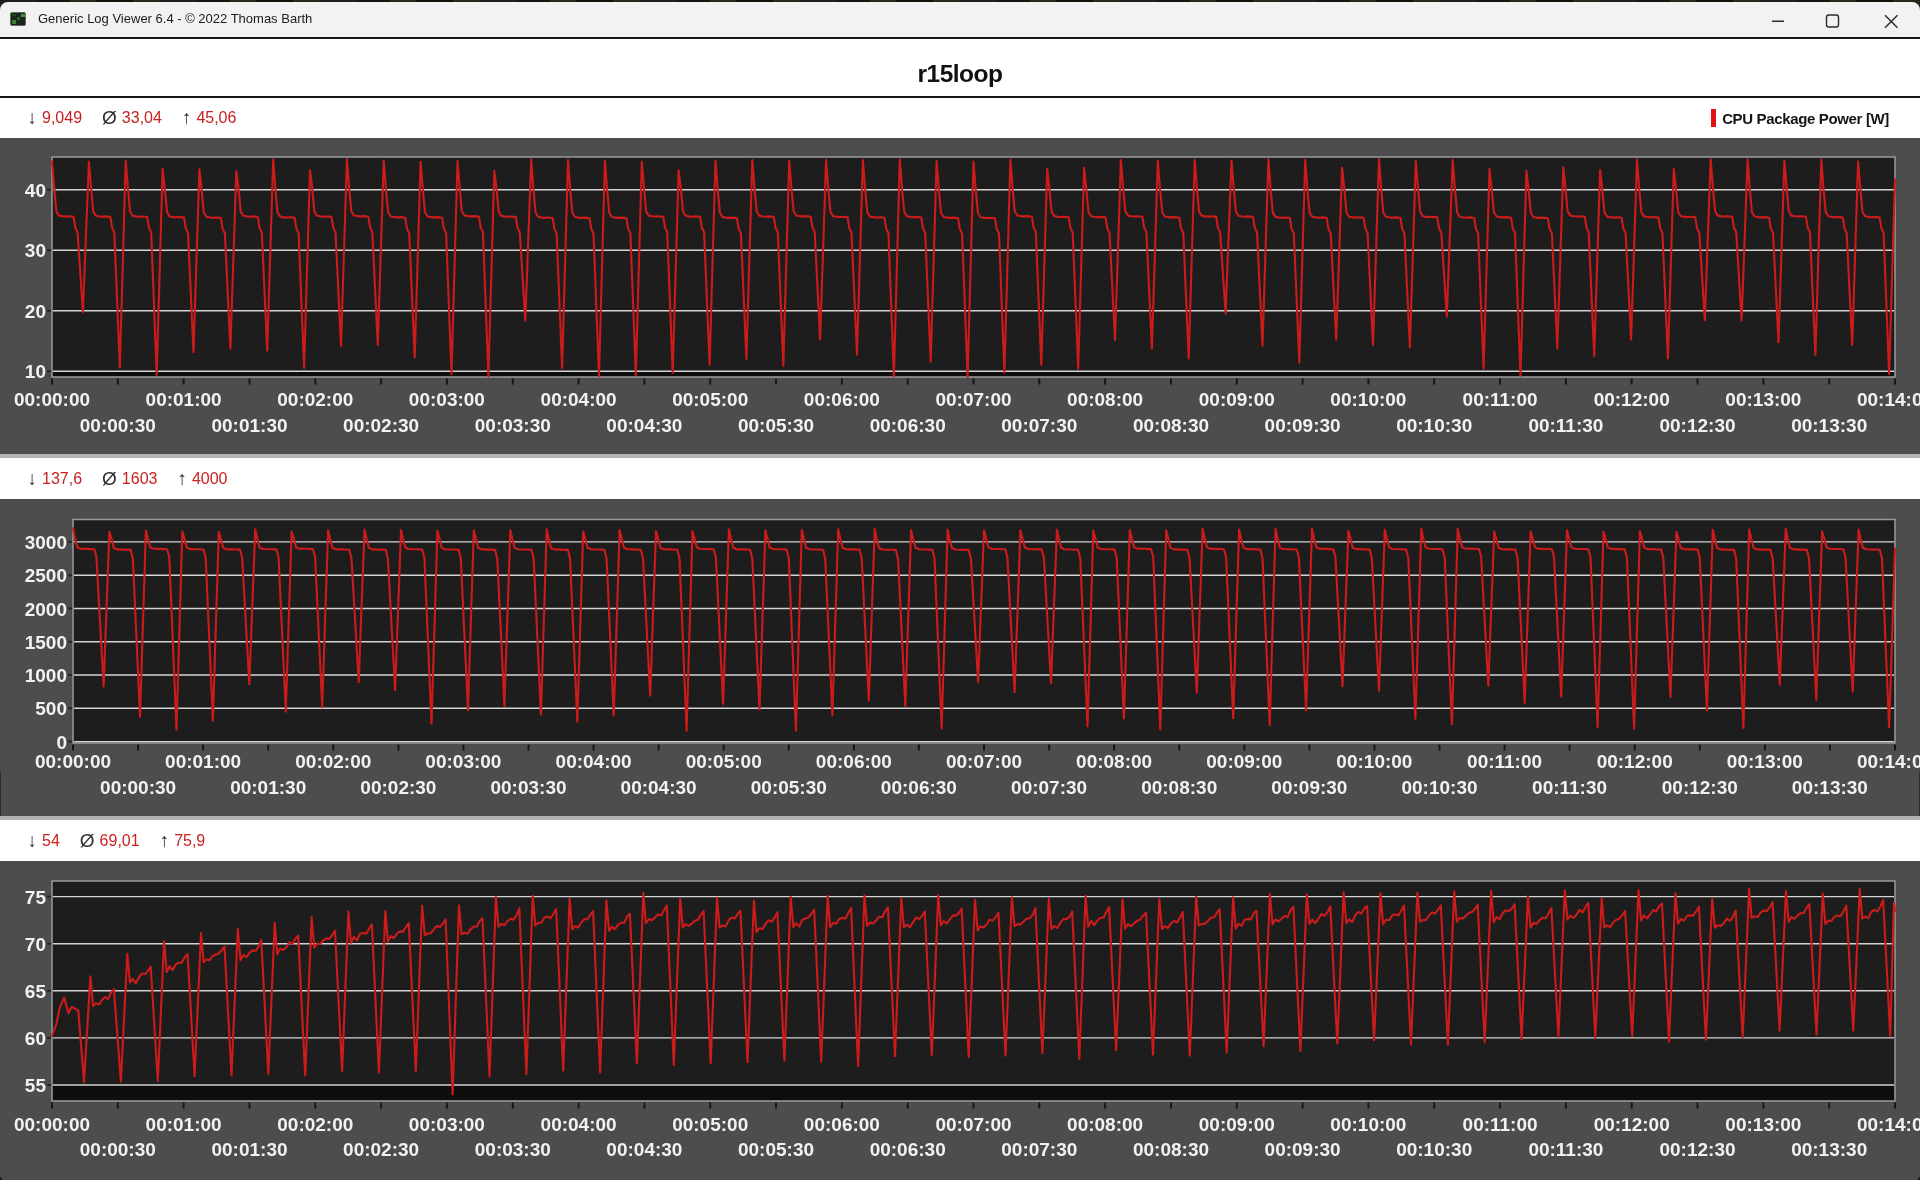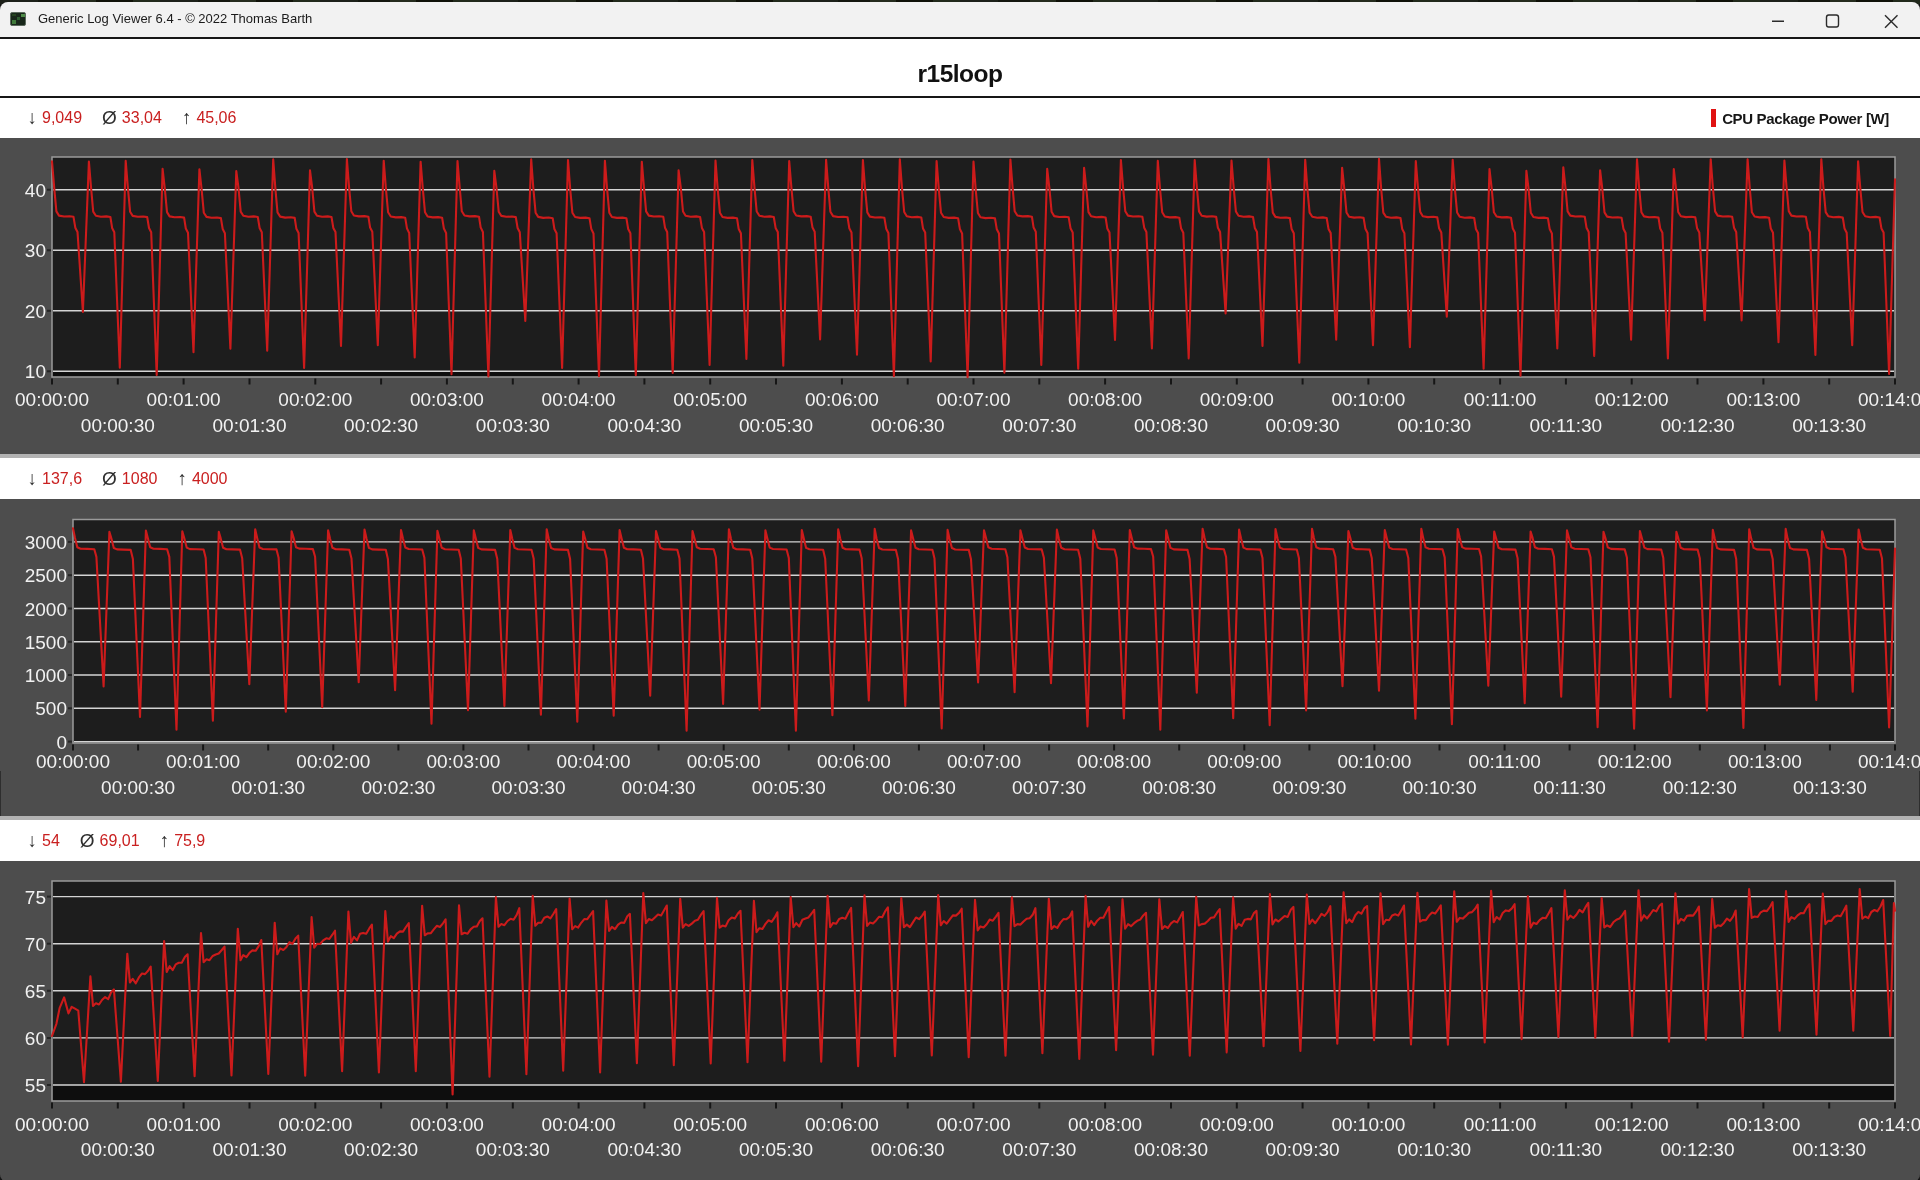--- a/index.html
+++ b/index.html
@@ -16,21 +16,21 @@
 .rule { position:absolute; left:0; width:100%; height:2px; background:#171717; }
 #hdr { position:absolute; left:0; top:37px; width:100%; height:57px; background:#fff; text-align:center; }
 #hdr span { display:inline-block; margin-top:21px; font-size:24.5px; font-weight:bold; color:#111; letter-spacing:-0.5px; }
 .stats { position:absolute; left:0; width:100%; background:#fff; padding-left:27.5px; display:flex; align-items:center; }
 .stats .sym { color:#2f2f2f; font-size:19px; margin-right:5px; }
 .stats .sym.sp { margin-left:20px; }
 .stats .val { color:#c92020; font-size:16px; }
 .serlab { position:absolute; right:31px; top:0; height:100%; display:flex; align-items:center; }
 .serlab .bar { display:inline-block; width:5px; height:18px; background:#e01212; margin-right:6.5px; }
 .serlab .slt { font-size:15px; font-weight:bold; color:#161616; letter-spacing:-0.35px; }
-.sec { position:absolute; left:0; width:100%; background:#4d4d4d; }
+.sec { position:absolute; left:0; width:100%; background:#4d4d4d;font-weight:bold; }
 .sep { position:absolute; left:0; width:100%; height:4px; background:#b2b2b2; }
 svg { display:block; }
 svg text { font-family:"Liberation Sans", sans-serif; }
 </style></head>
 <body>
 <div id="deskstrip"></div>
 <div id="win">
   <div id="titlebar">
     <svg id="appicon" viewBox="0 0 16 14">
         <rect x="0.5" y="0.5" width="15" height="13" rx="1.5" fill="#18271a" stroke="#5c6b5e" stroke-width="1"></rect>
@@ -137,21 +137,21 @@
 <text x="1565.9" y="293.5" text-anchor="middle" font-size="19" fill="#f2f2f2">00:11:30</text>
 <text x="1697.5" y="293.5" text-anchor="middle" font-size="19" fill="#f2f2f2">00:12:30</text>
 <text x="1829.2" y="293.5" text-anchor="middle" font-size="19" fill="#f2f2f2">00:13:30</text>
       </svg>
     </div>
   <div class="sep" style="top:452px"></div>
   <div class="stats" style="top:456px; height:41px;">
     <span class="sym">↓</span>
       <span class="val">137,6</span>
       <span class="sym sp">Ø</span>
-      <span class="val">1080</span>
+      <span class="val">1603</span>
       <span class="sym sp">↑</span>
       <span class="val">4000</span>
   </div>
   <div class="sec" style="top:497px; height:272px;">
       <svg width="1920" height="317">
         <rect x="73.0" y="20.5" width="1822" height="223.5" fill="#1d1d1d" stroke="#9a9a9a" stroke-width="1.5"></rect>
 <line x1="74.0" y1="42.9" x2="1894.0" y2="42.9" stroke="#d4d4d4" stroke-width="1.4"></line>
 <line x1="68.0" y1="42.9" x2="72.0" y2="42.9" stroke="#262626" stroke-width="2"></line>
 <text x="67" y="49.9" text-anchor="end" font-size="19" fill="#f2f2f2">3000</text>
 <line x1="74.0" y1="76.2" x2="1894.0" y2="76.2" stroke="#d4d4d4" stroke-width="1.4"></line>

